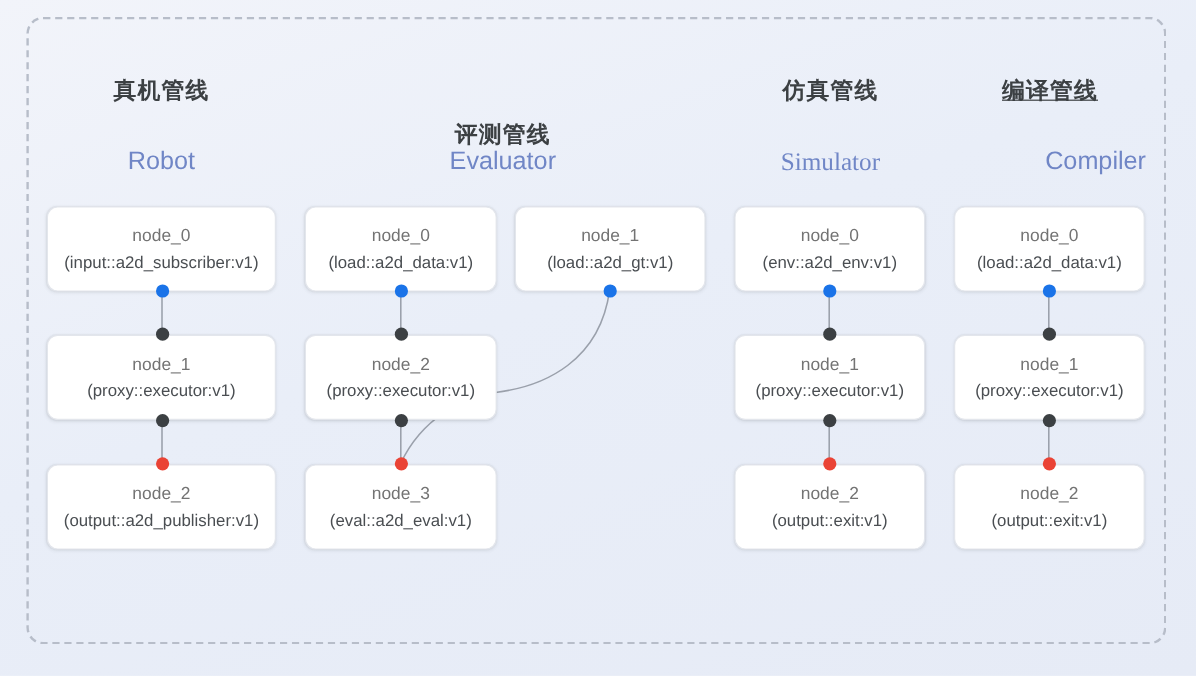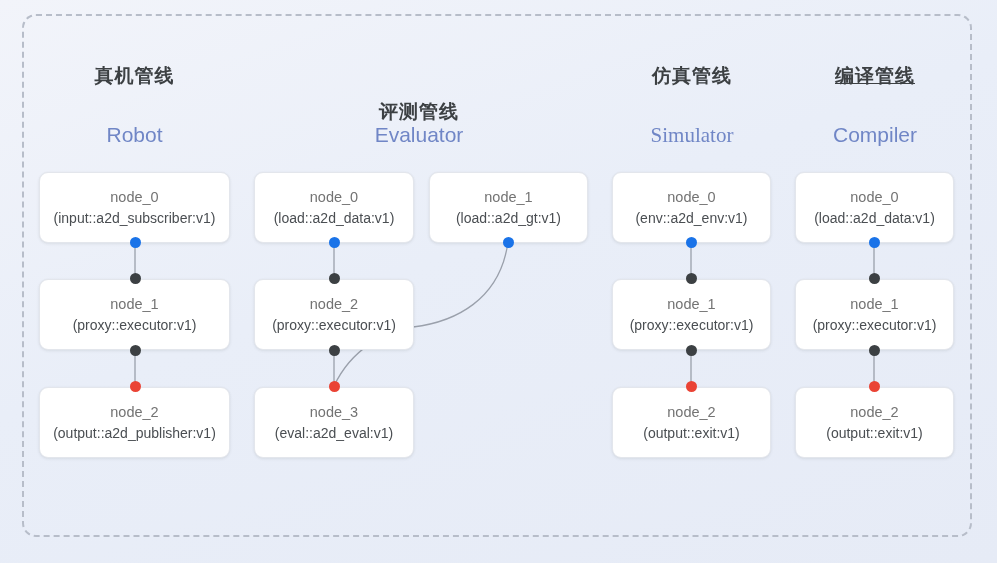--- a/index.html
+++ b/index.html
@@ -101,21 +101,21 @@
   <div class="col-title-cn" style="left:39px;  top:63px;  width:191px;">真机管线</div>
   <div class="col-title-en" style="left:39px;  top:123px; width:191px;">Robot</div>
 
   <div class="col-title-cn" style="left:254px; top:63px;  width:330px;margin-top:36px;">评测管线</div>
   <div class="col-title-en" style="left:254px; top:123px; width:330px;">Evaluator</div>
 
   <div class="col-title-cn" style="left:612px; top:63px;  width:160px;">仿真管线</div>
   <div class="col-title-en" style="left:612px; top:123px; width:160px;font-family:Liberation Serif, serif;">Simulator</div>
 
   <div class="col-title-cn" style="left:795px; top:63px;  width:160px;text-decoration:underline;">编译管线</div>
-  <div class="col-title-en" style="left:795px; top:123px; width:160px;">Compiler</div>
+  <div class="col-title-en" style="left:795px; top:123px; width:160px;text-align:right;">Compiler</div>
 
   <svg class="edges" viewBox="0 0 997 563">
 
     <line x1="135" y1="242" x2="135" y2="278"></line>
     <line x1="135" y1="350" x2="135" y2="386"></line>
 
     <line x1="334" y1="242" x2="334" y2="278"></line>
     <line x1="334" y1="350" x2="334" y2="386"></line>
 
     <path d="M 508 242 C 500 300 455 322 413 327 L 413 327 C 385 332 352 348 334 386"></path>

